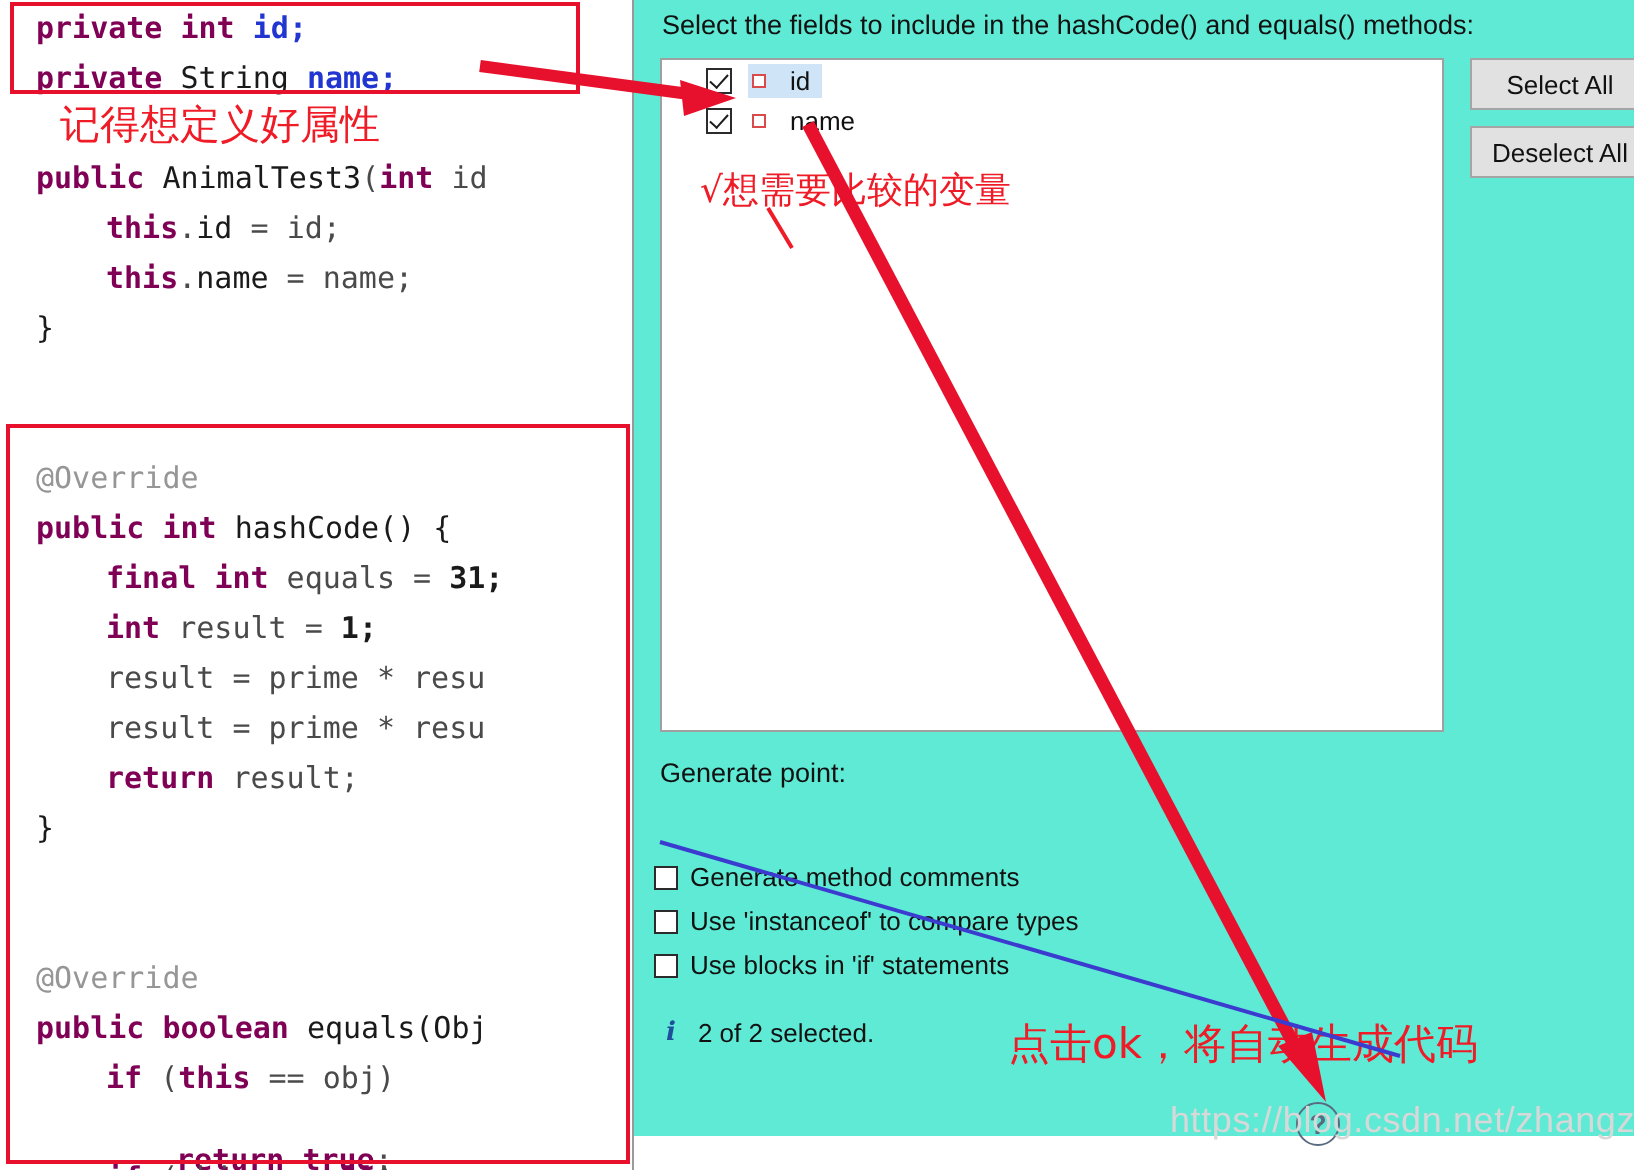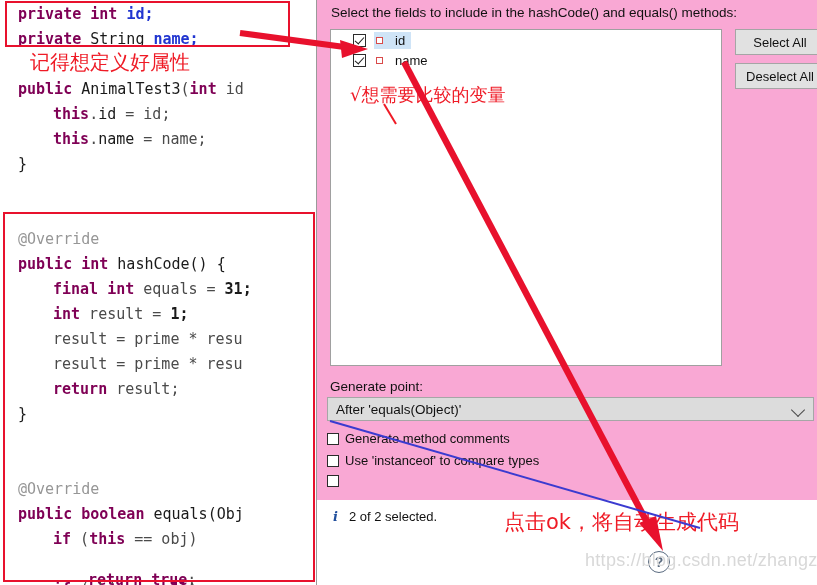--- a/index.html
+++ b/index.html
@@ -44,22 +44,22 @@
 
   .cn-note{
     position:absolute;color:#ef1b26;
     font-family:"DejaVu Sans","Liberation Sans",sans-serif;
     font-size:20px;white-space:nowrap;font-weight:500;
   }
   #note-attrs{left:30px;top:49px;}
 
   
   #dialog{
-    position:absolute;left:317px;top:0;width:500px;height:500px;
-    background:#f9a8d4;
+    position:absolute;left:317px;top:0;width:500px;height:568px;
+    background:#5eead4;
   }
   #dialog-prompt{
     position:absolute;left:14px;top:5px;font-size:13.5px;color:#111;white-space:nowrap;
   }
   #field-list{
     position:absolute;left:13px;top:29px;width:392px;height:337px;
     background:#ffffff;border:1px solid #a0a0a0;box-sizing:border-box;
     overflow:hidden;
   }
   .field-row{
@@ -199,36 +199,33 @@
           <span class="field-label">name</span>
         </span>
       </div>
     </div>
 
   <div class="side-btn" id="btn-select-all">Select All</div>
   <div class="side-btn" id="btn-deselect-all">Deselect All</div>
 
   <div id="insertion-label">Generate point:</div>
 
-  <div id="insertion-combo">
-    <span id="insertion-combo-value">After 'equals(Object)'</span>
-    <span id="insertion-combo-arrow"></span>
-  </div>
 
   <div id="options-group">
       <div class="opt-row" id="opt-0" style="top: 431px;">
         <span class="cbx"></span>
         <span class="opt-label">Generate method comments</span>
       </div>
       <div class="opt-row" id="opt-1" style="top: 453px;">
         <span class="cbx"></span>
         <span class="opt-label">Use 'instanceof' to compare types</span>
       </div>
       <div class="opt-row" id="opt-2" style="top: 475px;">
         <span class="cbx"></span>
+        <span class="opt-label">Use blocks in 'if' statements</span>
       </div>
     </div>
 
   <div id="status-row">
     <span id="info-icon">i</span>
     <span id="status-text">2 of 2 selected.</span>
   </div>
 
   <div id="help-icon">?</div>
 

